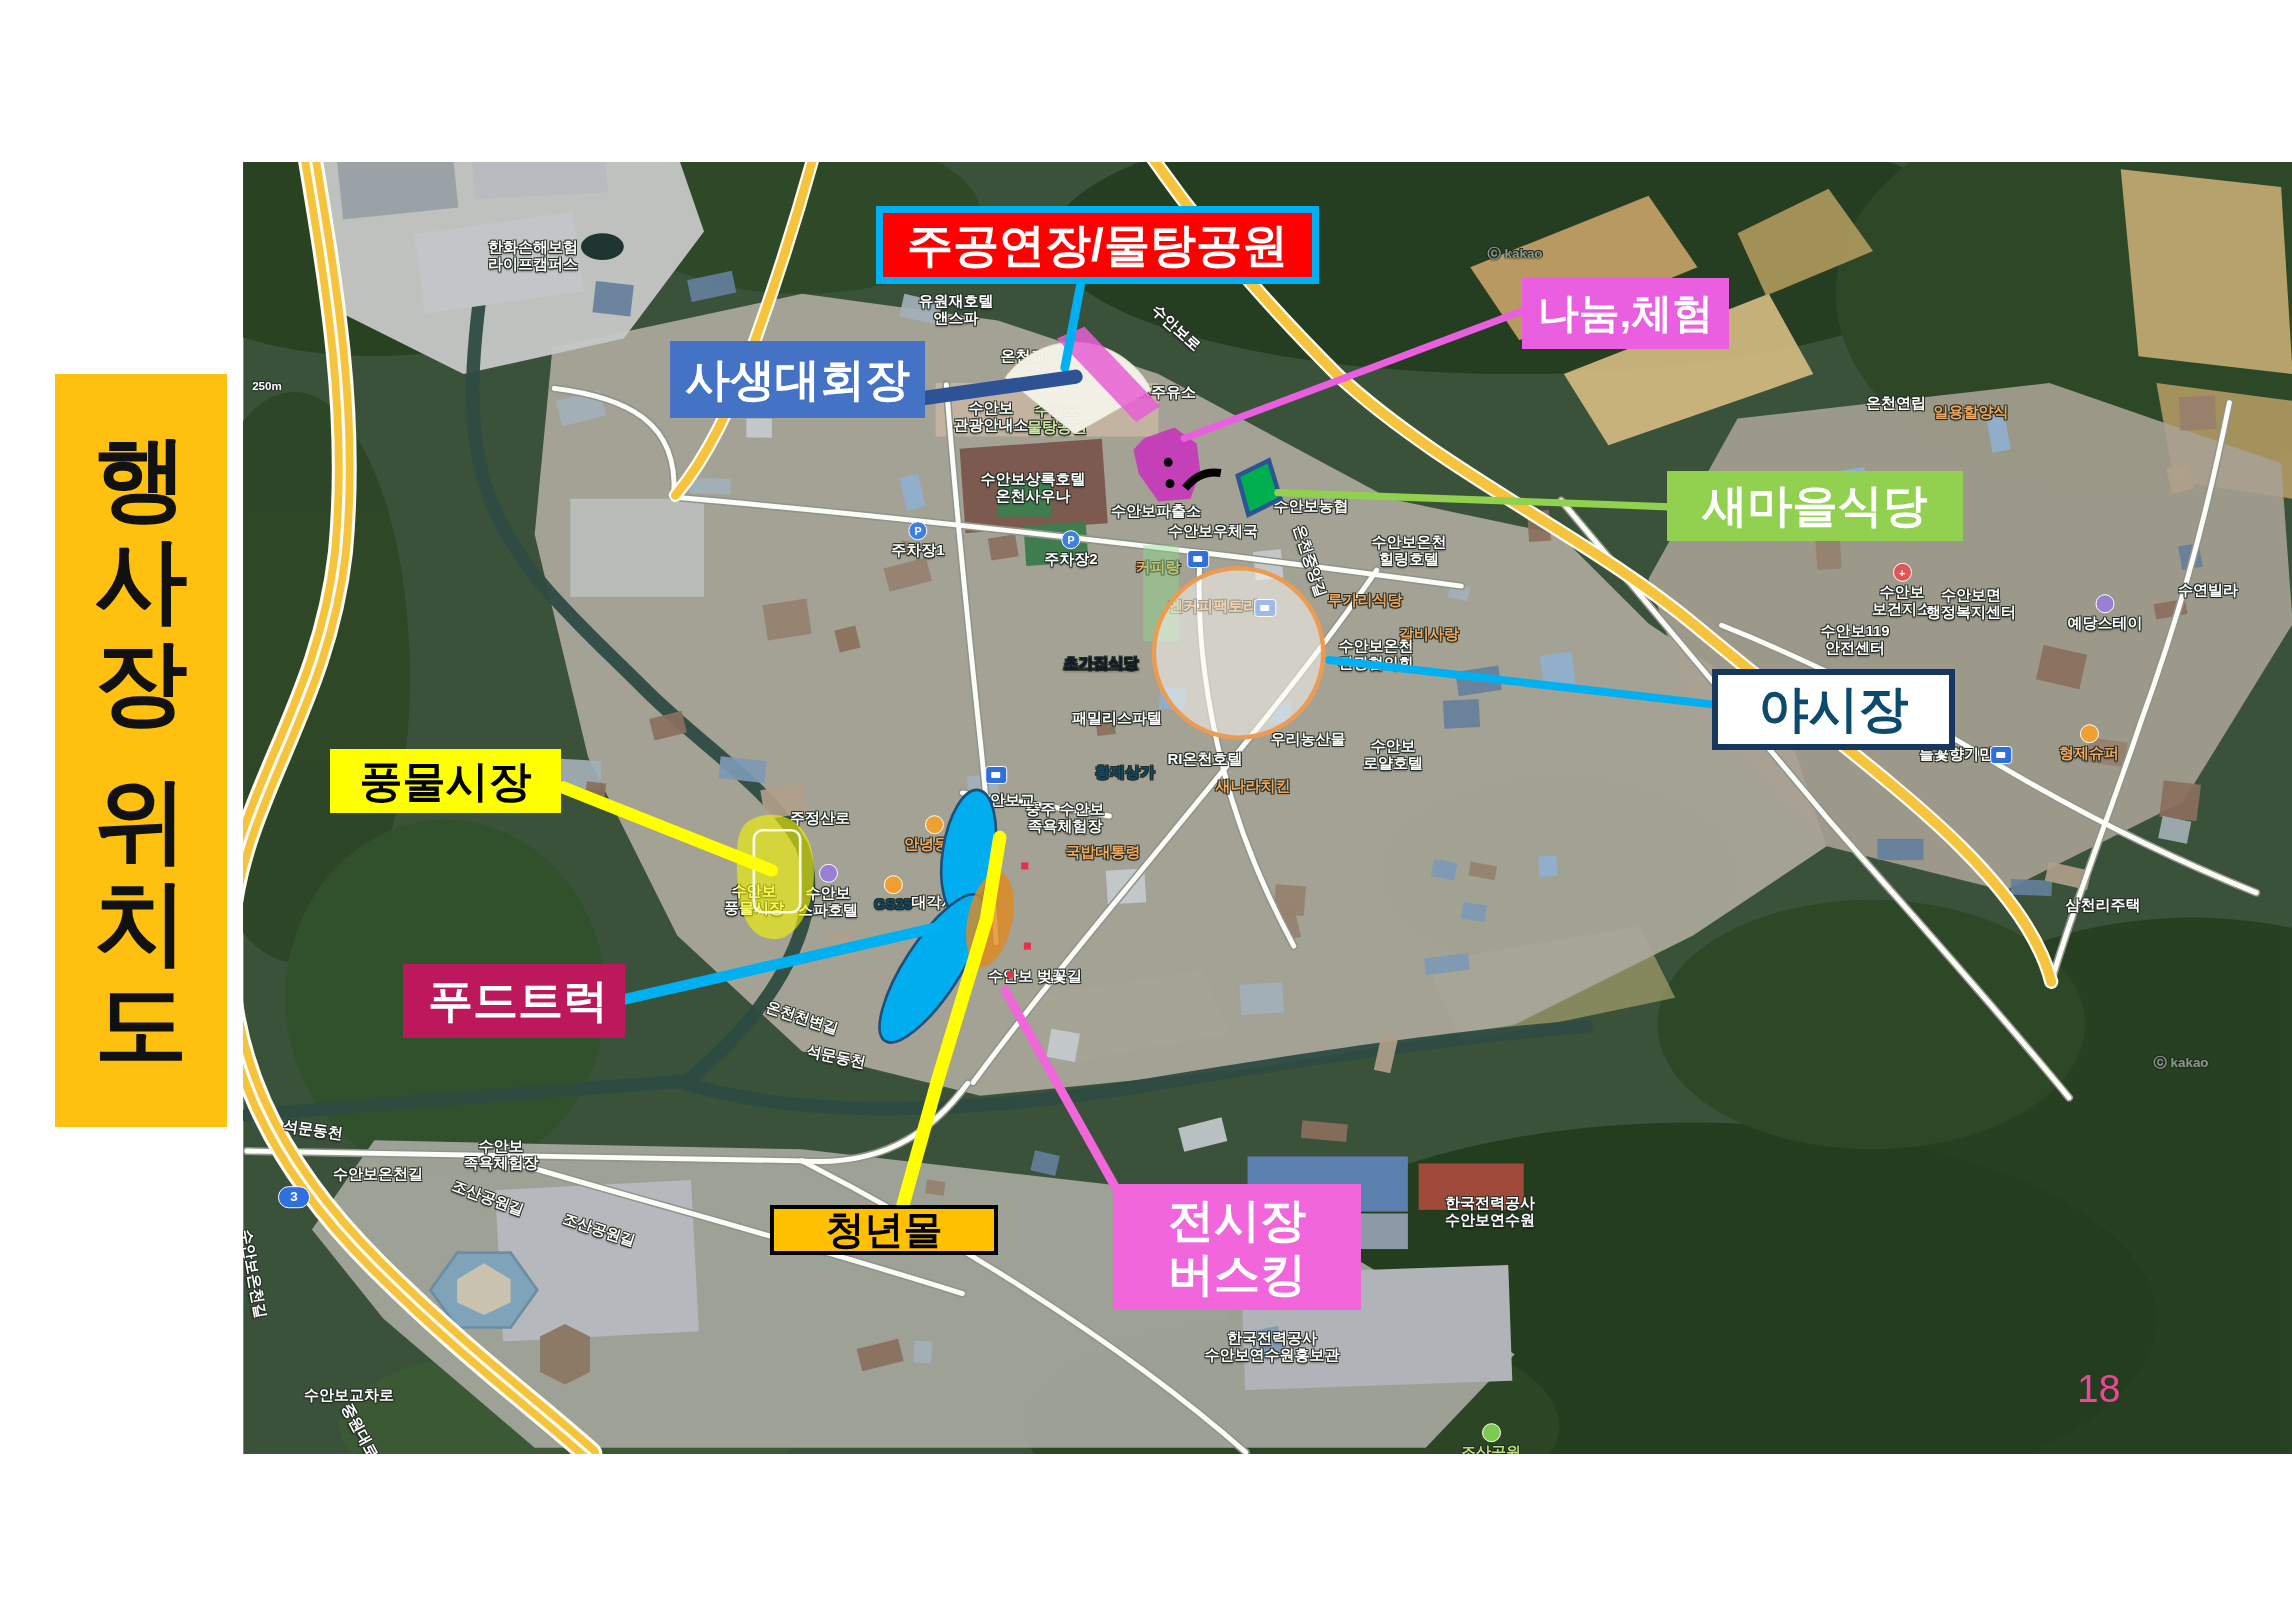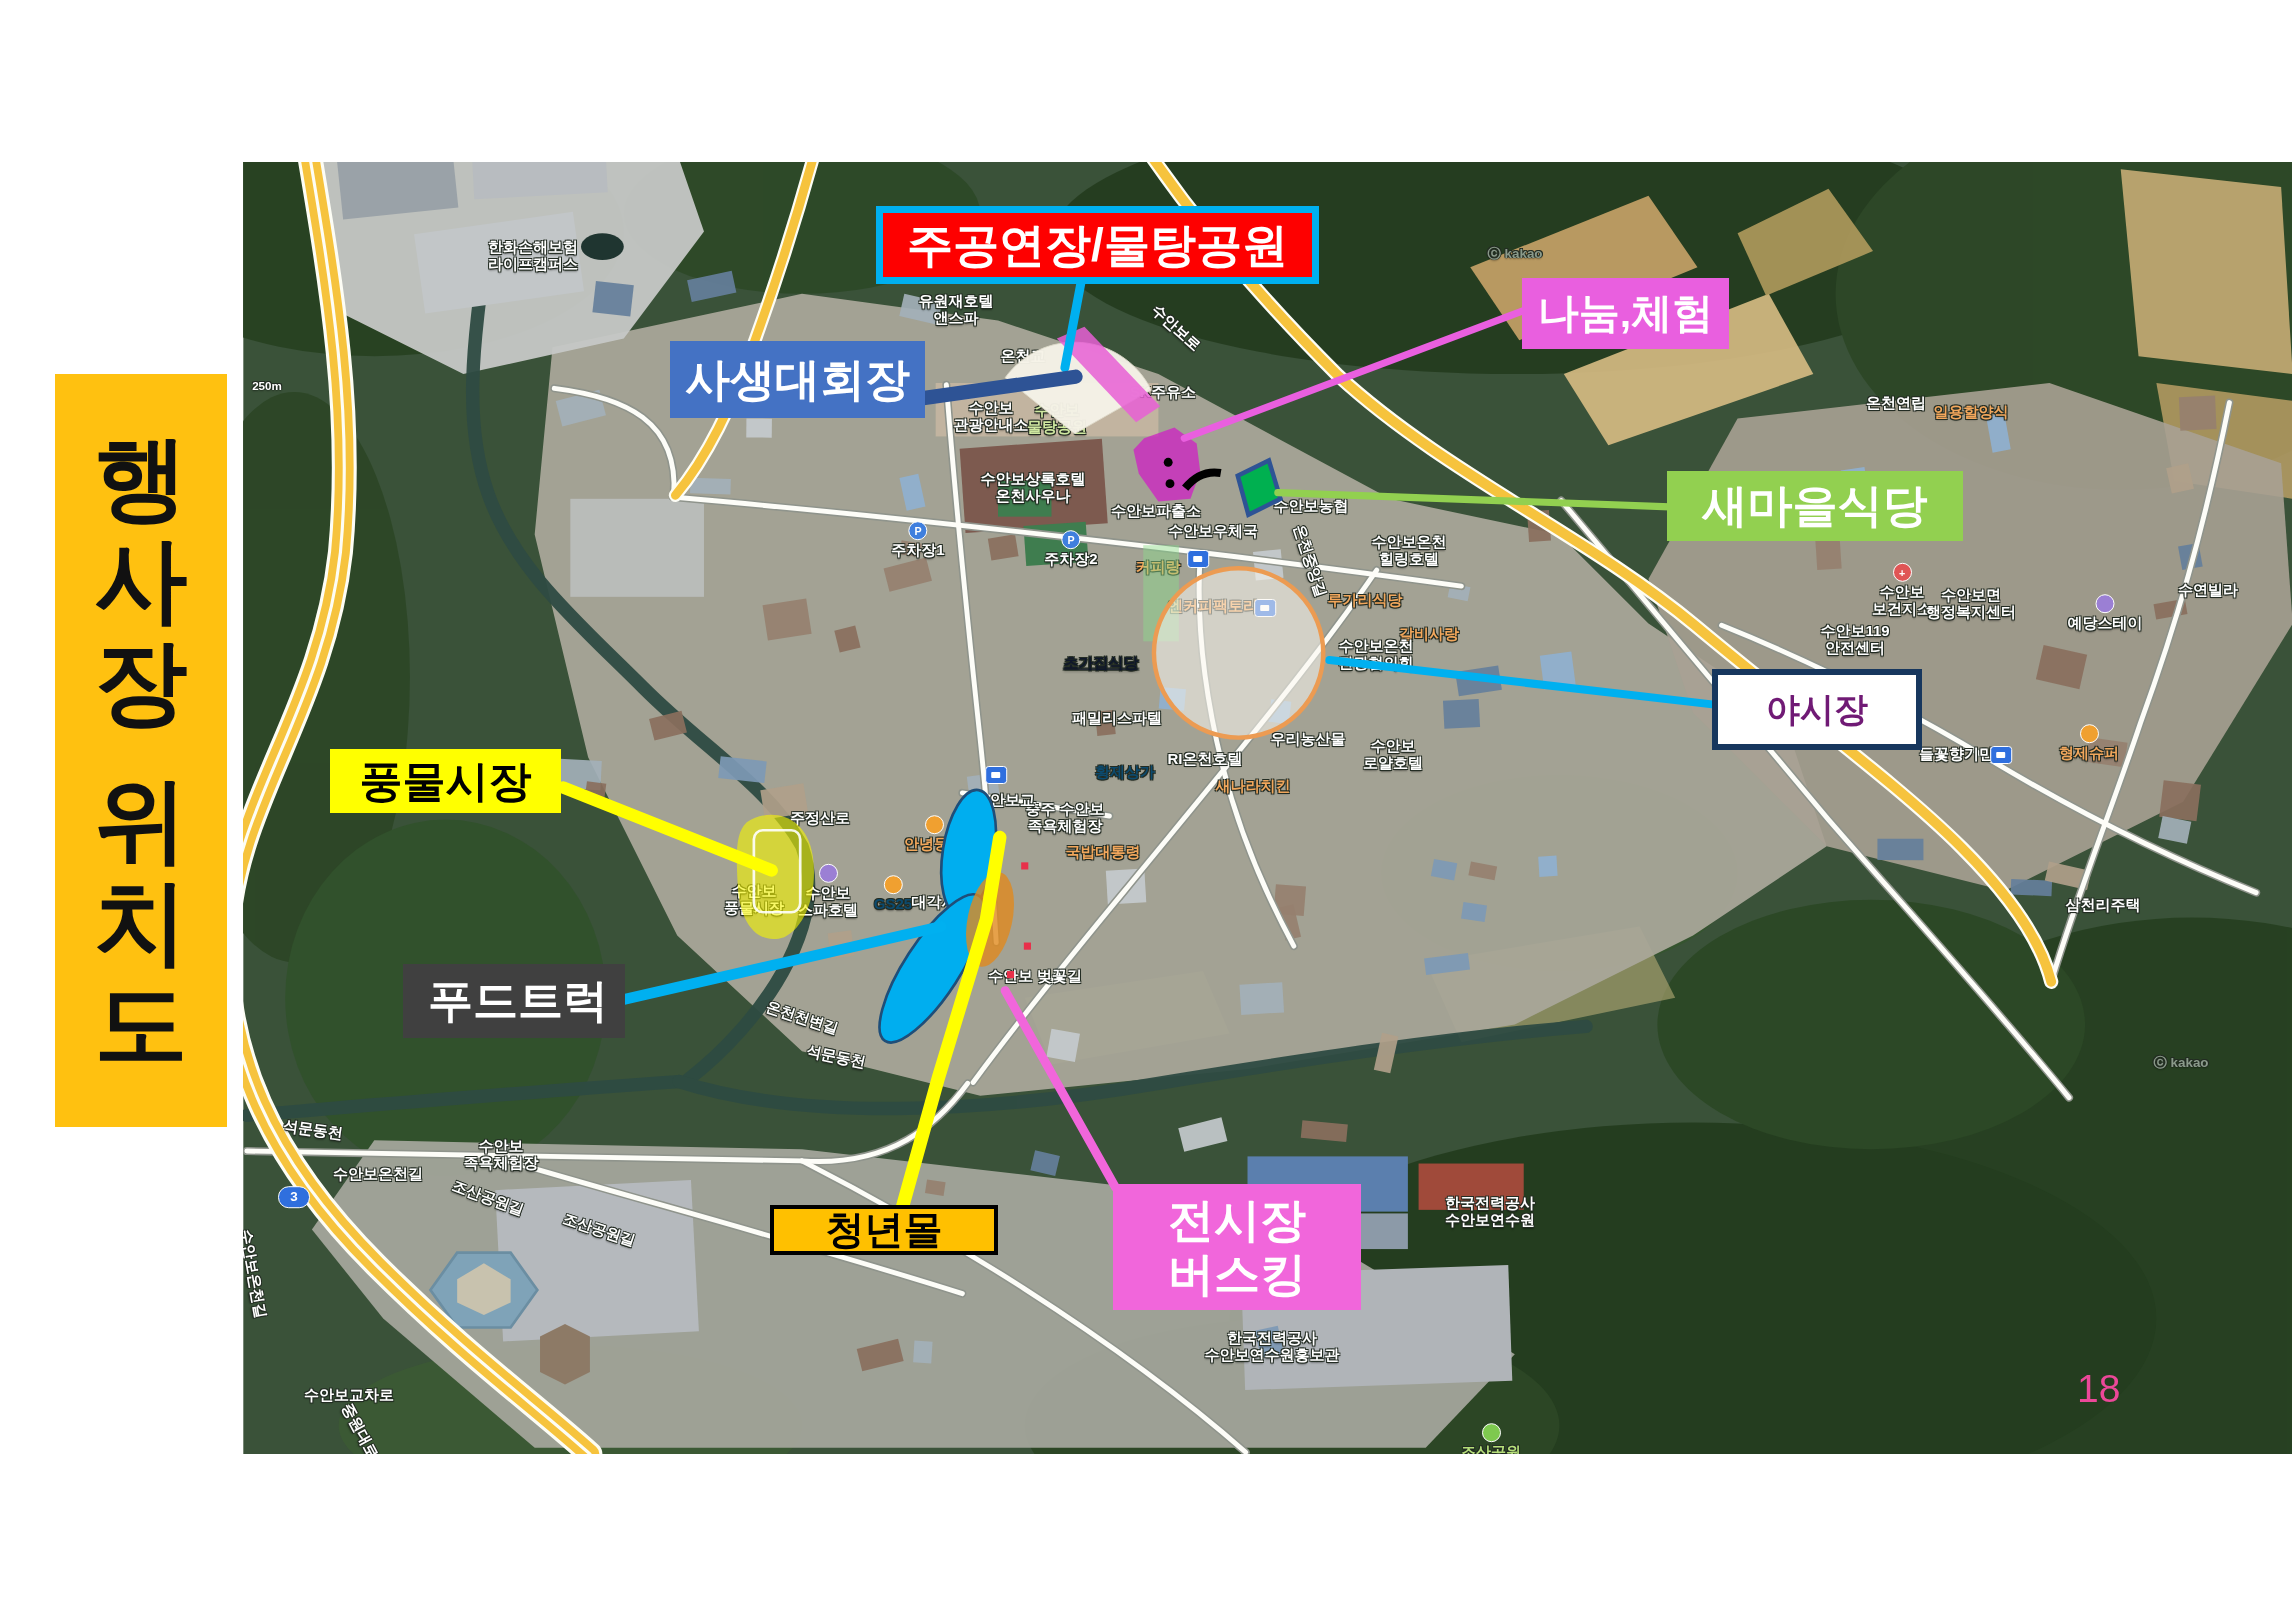--- a/index.html
+++ b/index.html
@@ -474,23 +474,23 @@
             <polyline points="1252,1333 1128,1112" fill="none" stroke="#F166DB" stroke-width="10" stroke-linecap="round" stroke-linejoin="round"></polyline>
           </g>
       </svg>
     </div>
 
     <div id="callout-layer">
         <div class="callout" style="left: 633px; top: 44px; width: 443px; height: 78px; background: rgb(254, 0, 0); color: rgb(255, 255, 255); font-size: 46px; border: 7.1px solid rgb(0, 176, 240);">주공연장/물탕공원</div>
         <div class="callout" style="left: 1279px; top: 116px; width: 207px; height: 71px; background: rgb(233, 95, 223); color: rgb(255, 255, 255); font-size: 41px;">나눔,체험</div>
         <div class="callout" style="left: 427px; top: 179px; width: 255px; height: 77px; background: rgb(68, 114, 196); color: rgb(255, 255, 255); font-size: 45px;">사생대회장</div>
         <div class="callout" style="left: 1424px; top: 309px; width: 296px; height: 70px; background: rgb(146, 208, 80); color: rgb(255, 255, 255); font-size: 45px;">새마을식당</div>
-        <div class="callout" style="left: 1469px; top: 507px; width: 210px; height: 81px; background: rgb(255, 255, 255); color: #701a75; font-size: 34px; border: 6.2px solid rgb(23, 55, 94);">야시장</div>
+        <div class="callout" style="left: 1469px; top: 507px; width: 243px; height: 81px; background: rgb(255, 255, 255); color: #0c4a6e; font-size: 50px; border: 6.2px solid rgb(23, 55, 94);">야시장</div>
         <div class="callout" style="left: 87px; top: 587px; width: 231px; height: 64px; background: rgb(255, 255, 0); color: rgb(0, 0, 0); font-size: 43px;">풍물시장</div>
-        <div class="callout" style="left: 160px; top: 802px; width: 222px; height: 74px; background: #404040; color: rgb(255, 255, 255); font-size: 45px; padding-left: 8px;">푸드트럭</div>
+        <div class="callout" style="left: 160px; top: 802px; width: 222px; height: 74px; background: #be185d; color: rgb(255, 255, 255); font-size: 45px; padding-left: 8px;">푸드트럭</div>
         <div class="callout" style="left: 527px; top: 1043px; width: 228px; height: 50px; background: rgb(255, 192, 0); color: rgb(0, 0, 0); font-size: 39px; border: 4.5px solid rgb(0, 0, 0);">청년몰</div>
         <div class="callout" style="left: 870px; top: 1022px; width: 248px; height: 126px; background: rgb(241, 102, 219); color: rgb(255, 255, 255); font-size: 46px;">전시장
 버스킹</div>
       </div>
 
     <div class="pagenum">18</div>
   </div>
 </div>
 
 

